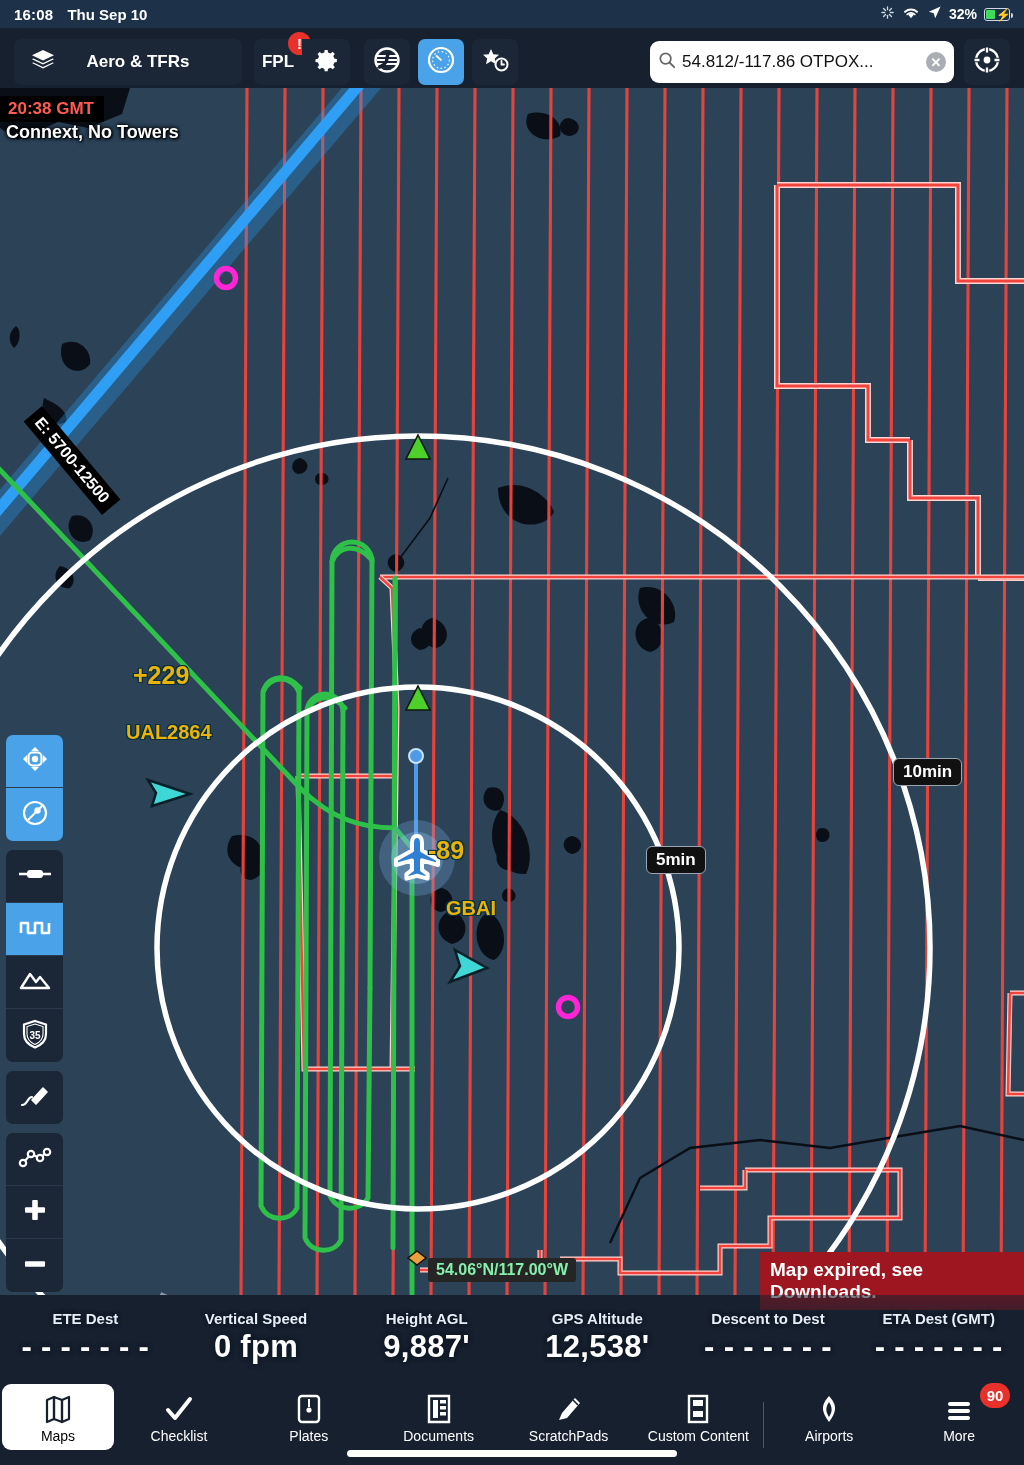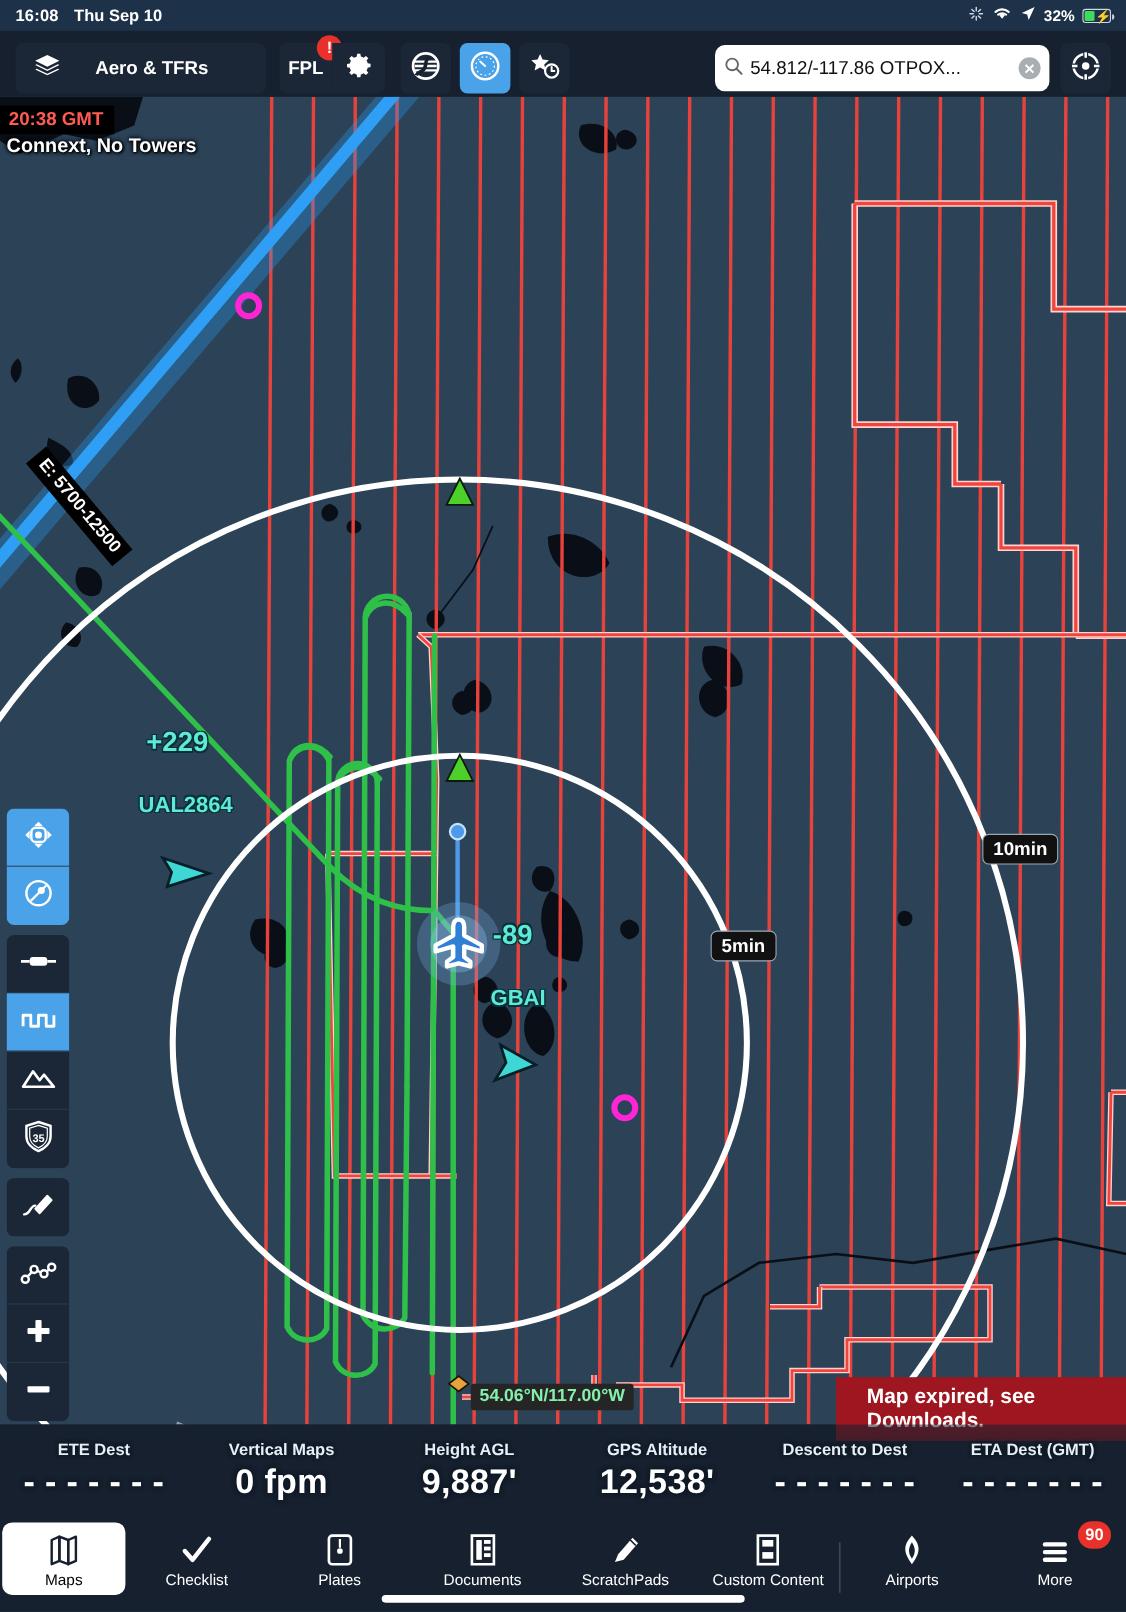--- a/index.html
+++ b/index.html
@@ -90,24 +90,24 @@
     position: absolute; z-index: 30; background: #111; color: #fff;
     border: 1.5px solid #9aa6b3; border-radius: 6px;
     font-size: 17px; font-weight: bold; padding: 3px 9px;
   }
   .coord-chip {
     position: absolute; z-index: 30; background: #252525; color: #86efac;
     font-size: 16px; font-weight: bold; padding: 3px 8px; border-radius: 3px;
   }
   .expired {
     position: absolute; z-index: 32; background: #9e1620; color: #fff;
-    font-size: 19px; font-weight: bold; padding: 7px 28px;
+    font-size: 19px; font-weight: bold; padding: 7px 10px;
     left: 760px; top: 1252px;
   }
-  .traffic-lbl { position: absolute; z-index: 31; color: #5eead4; font-weight: bold;
+  .traffic-lbl { position: absolute; z-index: 31; color: #eab308; font-weight: bold;
     text-shadow: -1.2px -1.2px 0 #08303a, 1.2px -1.2px 0 #08303a, -1.2px 1.2px 0 #08303a, 1.2px 1.2px 0 #08303a; }
 
   
   .lefttools {
     position: absolute; left: 6px; top: 735px; width: 57px; z-index: 40;
     display: flex; flex-direction: column;
   }
   .lt-group { border-radius: 7px; overflow: hidden; margin-bottom: 9px; }
   .lt-btn {
     width: 57px; height: 53px; background: #1b2736;
@@ -448,21 +448,21 @@
   <div class="rng-chip" style="left:646px; top:846px;">5min</div>
   <div class="rng-chip" style="left:893px; top:758px;">10min</div>
 
   <div class="coord-chip" style="left:428px; top:1258px;">54.06°N/117.00°W</div>
 
   <div class="expired">Map expired, see Downloads.</div>
 
   <div class="traffic-lbl" style="left:133px; top:661px; font-size:25px;">+229</div>
   <div class="traffic-lbl" style="left:126px; top:721px; font-size:20px;">UAL2864</div>
 
-  <div class="traffic-lbl" style="left:448px; top:836px; font-size:25px;">-89</div>
+  <div class="traffic-lbl" style="left:428px; top:836px; font-size:25px;">-89</div>
   <div class="traffic-lbl" style="left:446px; top:897px; font-size:20px;">GBAI</div>
 
   <div class="lefttools">
     <div class="lt-group">
       <div class="lt-btn lt-on">
         <span>
           <svg width="30" height="30" viewBox="0 0 30 30" fill="none" stroke="#fff" stroke-width="2.2">
             <path d="M15 3 l4 4 h-8 z" fill="#fff" stroke="none"></path>
             <path d="M15 27 l4 -4 h-8 z" fill="#fff" stroke="none"></path>
             <path d="M3 15 l4 -4 v8 z" fill="#fff" stroke="none"></path>
@@ -558,21 +558,21 @@
       </div>
     </div>
   </div>
 
   <div class="databar">
     <div class="dcell">
       <span class="k">ETE Dest</span>
       <span class="v dash">- - - - - - -</span>
     </div>
     <div class="dcell">
-      <span class="k">Vertical Maps</span>
+      <span class="k">Vertical Speed</span>
       <span class="v">0 fpm</span>
     </div>
     <div class="dcell">
       <span class="k">Height AGL</span>
       <span class="v">9,887'</span>
     </div>
     <div class="dcell">
       <span class="k">GPS Altitude</span>
       <span class="v">12,538'</span>
     </div>

